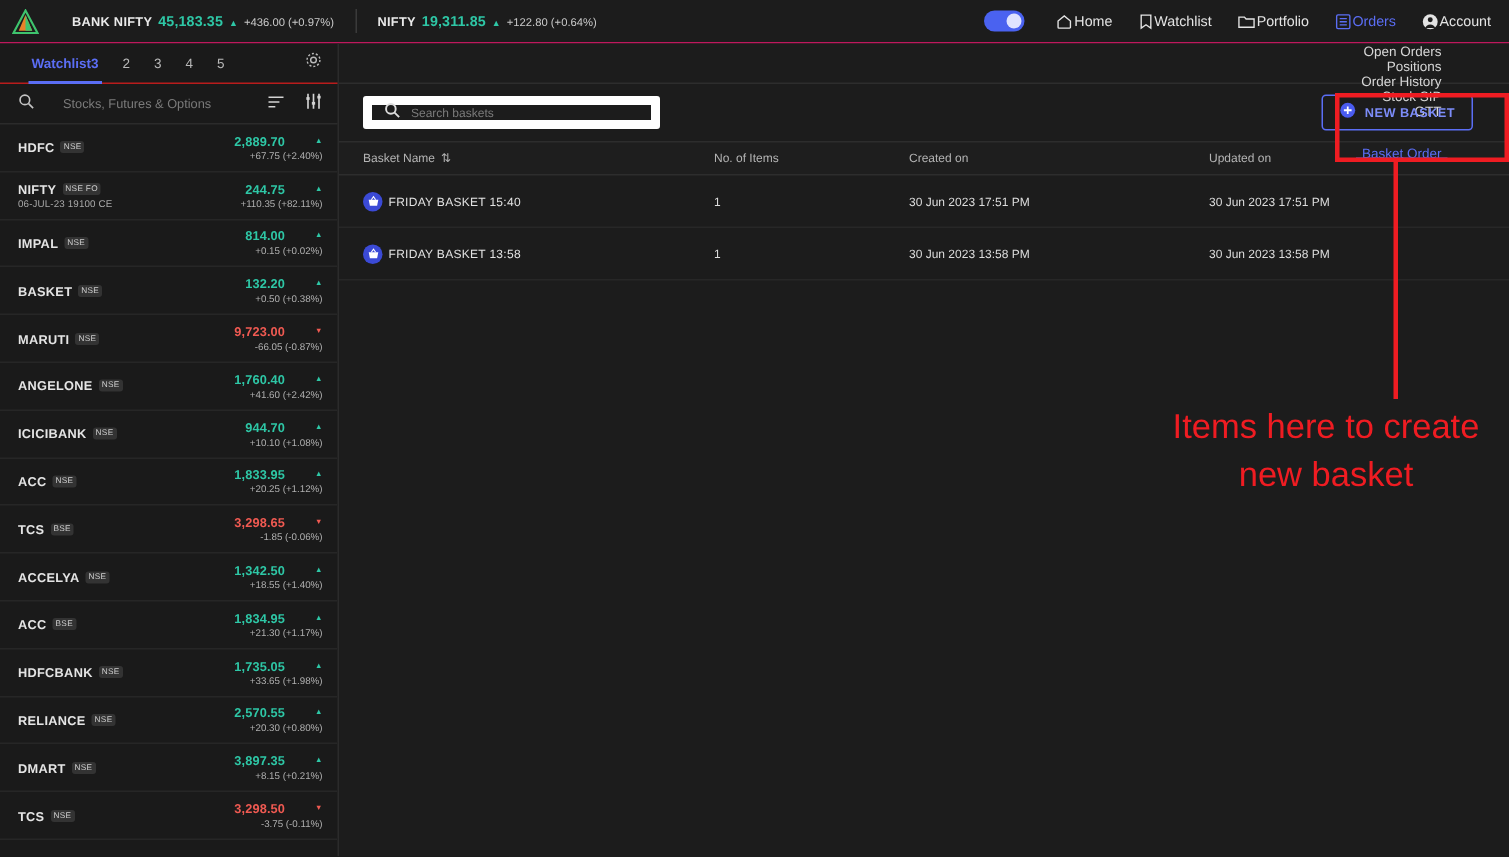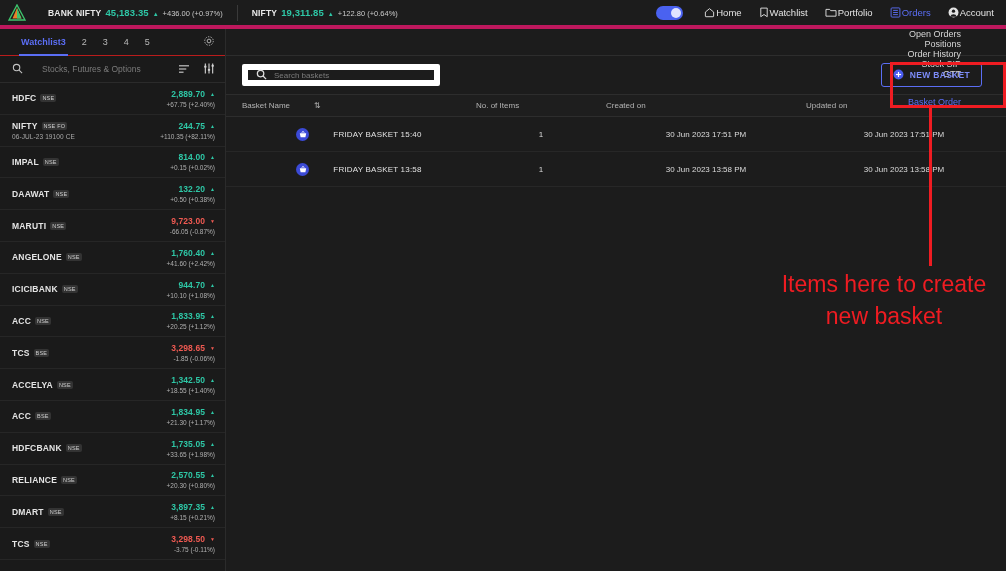--- a/index.html
+++ b/index.html
@@ -9,21 +9,21 @@
     font-family: "Liberation Sans", sans-serif;
     overflow: hidden;
     color: #e8e8e8;
   }
   #app { position: relative; width: 1006px; height: 571px; display: flex; flex-direction: column; }
 
   
   .topbar {
     height: 29px; min-height: 29px;
     background: #1c1c1c;
-    border-bottom: 4px solid #be185d;
+    border-bottom: 1px solid #be185d;
     display: flex; align-items: center;
     padding: 0 12px 0 6px;
   }
   .logo { width: 22px; height: 20px; display: flex; align-items: center; justify-content: center; }
   .indices { display: flex; align-items: center; margin-left: 6px; }
   .index-block { display: flex; align-items: baseline; gap: 4px; padding: 0 14px; }
   .index-divider { width: 1px; height: 16px; background: #3a3a3a; }
   .idx-name { font-size: 8.5px; font-weight: bold; color: #e9e9e9; letter-spacing: .2px; }
   .idx-val { font-size: 9.5px; font-weight: bold; color: #2ec7a6; letter-spacing: .1px; }
   .idx-arrow { font-size: 6px; color: #2ec7a6; }
@@ -85,21 +85,21 @@
   }
   .wl-left { display: flex; flex-direction: column; gap: 2px; }
   .wl-sym-line { display: flex; align-items: center; gap: 4px; }
   .wl-sym { font-size: 8.5px; font-weight: bold; color: #e4e4e4; letter-spacing: .2px; }
   .wl-exch {
     font-size: 5.5px; color: #cfcfcf; background: #333; border-radius: 2px;
     padding: 1px 2px; letter-spacing: .2px;
   }
   .wl-sub { font-size: 6.5px; color: #a9a9a9; letter-spacing: .1px; }
   .wl-right { display: flex; flex-direction: column; align-items: flex-end; gap: 2px; }
-  .wl-price-line { display: flex; align-items: center; gap: 5px; }
+  .wl-price-line { display: flex; align-items: center; gap: 20px; }
   .wl-price { font-size: 8.5px; font-weight: bold; letter-spacing: .1px; }
   .wl-chg { font-size: 6.5px; color: #b0b0b0; }
   .up { color: #2ec7a6; }
   .down { color: #f05a52; }
   .tri { font-size: 5px; }
 
   
   .main { flex: 1; display: flex; flex-direction: column; background: #1c1c1c; min-width: 0; }
   .main-tabs {
     height: 27px; display: flex; align-items: flex-end;
@@ -137,22 +137,22 @@
   .thead {
     height: 23px; display: flex; align-items: center;
     border-top: 1px solid #2d2d2d; border-bottom: 1px solid #2d2d2d;
     background: #1e1e1e;
   }
   .th { font-size: 8px; color: #b4b4b4; display: flex; align-items: center; gap: 3px; }
   .trow {
     height: 35px; display: flex; align-items: center;
     border-bottom: 1px solid #272727; cursor: pointer;
   }
-  .td { font-size: 8px; color: #dcdcdc; display: flex; align-items: center; justify-content: center; }
-  .c-name { width: 250px; padding-left: 16px; display: flex; align-items: center; gap: 24px; }
+  .td { font-size: 8px; color: #dcdcdc; display: flex; align-items: center; }
+  .c-name { width: 250px; padding-left: 16px; display: flex; align-items: center; gap: 4px; }
   .c-items { width: 130px; }
   .c-created { width: 200px; }
   .c-updated { width: 196px; }
   .basket-ic {
     width: 13px; height: 13px; border-radius: 50%; background: #3b4ad6;
     display: flex; align-items: center; justify-content: center;
   }
   .basket-name { font-size: 8px; color: #e2e2e2; letter-spacing: .2px; }
 
   
@@ -345,21 +345,21 @@
               <div class="wl-price-line">
                 <span class="wl-price up">814.00</span>
                 <span class="tri up">▲</span>
               </div>
               <div class="wl-chg">+0.15 (+0.02%)</div>
             </div>
           </div>
           <div class="wl-row">
             <div class="wl-left">
               <div class="wl-sym-line">
-                <span class="wl-sym">DAAWAT</span>
+                <span class="wl-sym">BASKET</span>
                 <span class="wl-exch">NSE</span>
               </div>
             </div>
             <div class="wl-right">
               <div class="wl-price-line">
                 <span class="wl-price up">132.20</span>
                 <span class="tri up">▲</span>
               </div>
               <div class="wl-chg">+0.50 (+0.38%)</div>
             </div>

